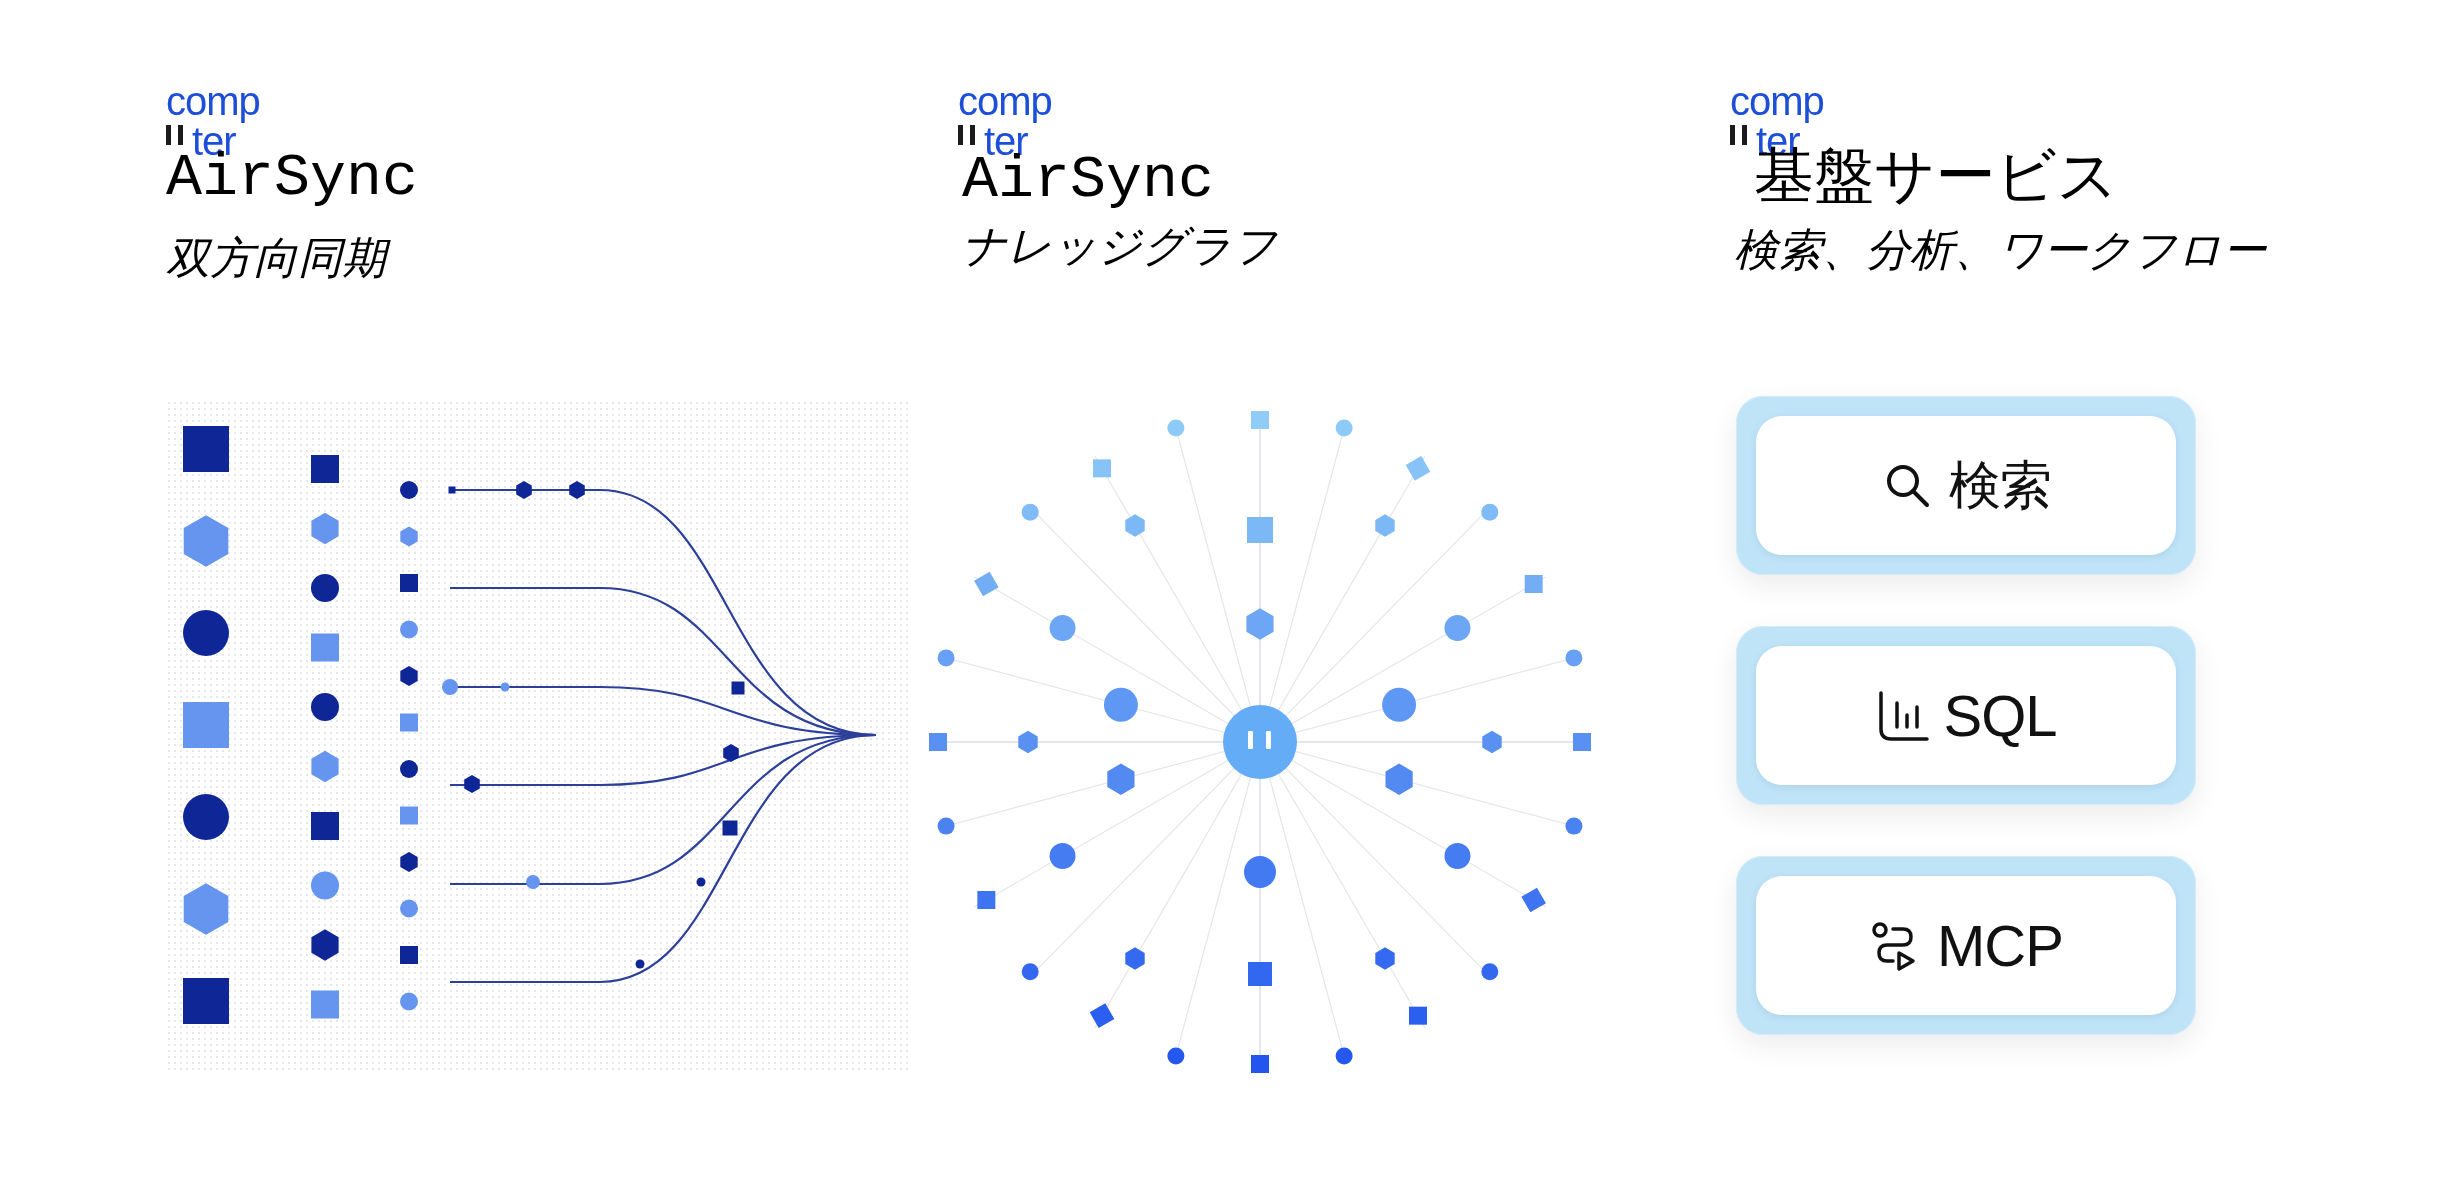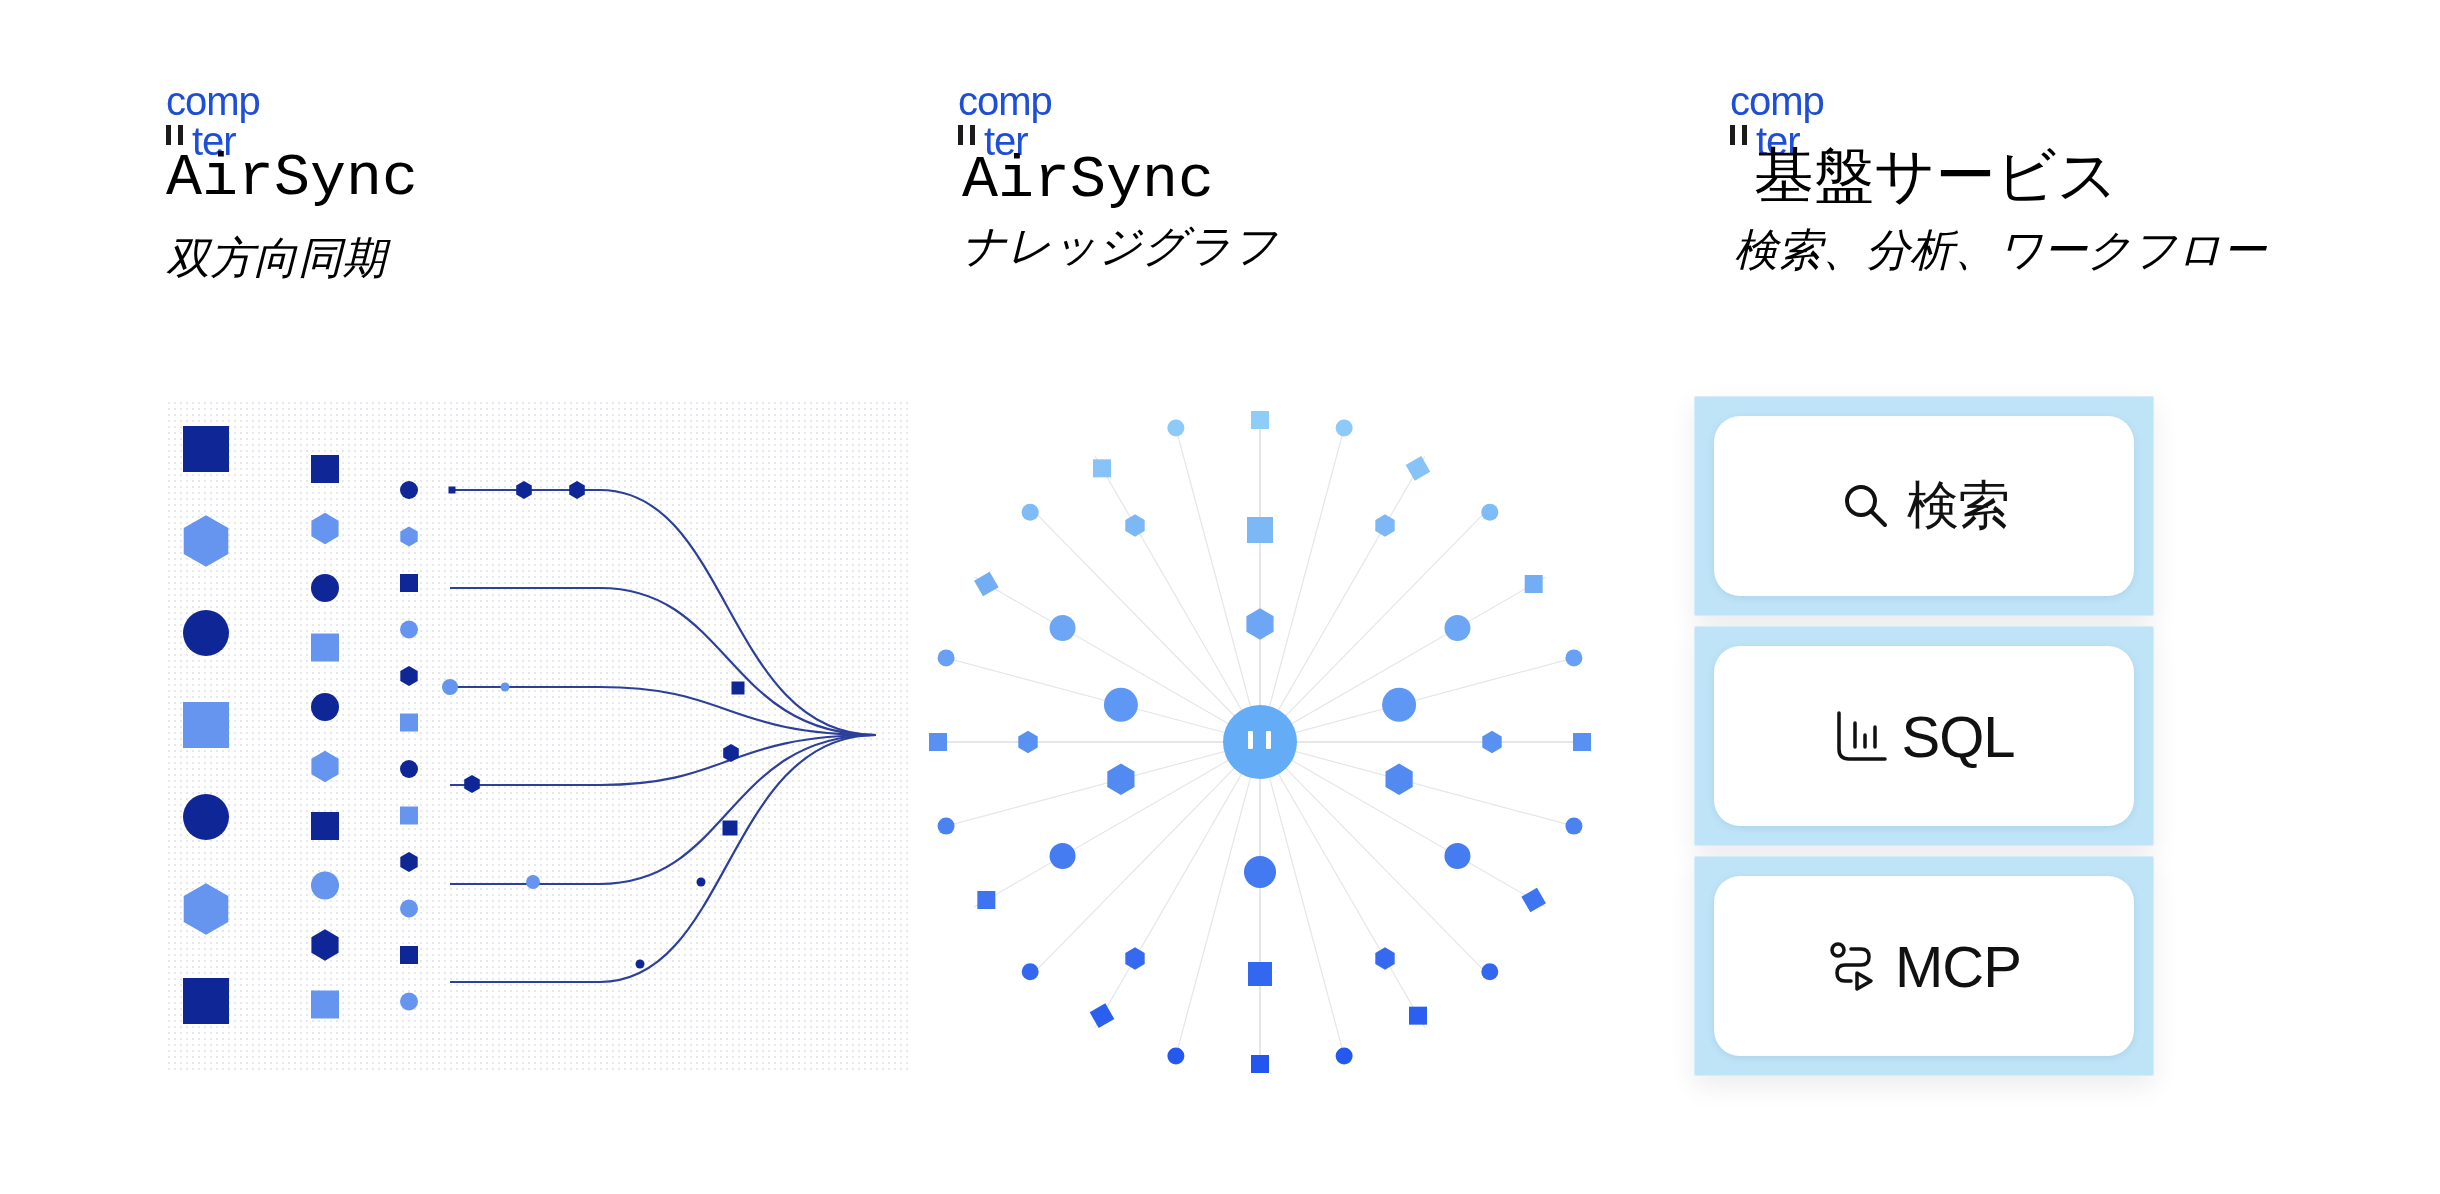--- a/index.html
+++ b/index.html
@@ -5,21 +5,21 @@
   html, body { margin: 0; padding: 0; background: #ffffff; }
   body { width: 2440px; height: 1194px; position: relative; overflow: hidden; font-family: "DejaVu Sans", sans-serif; color: #111; }
   .col { position: absolute; top: 0; }
   .logo { position: absolute; font-family: "Liberation Sans", sans-serif; font-size: 40px; letter-spacing: -1px; color: #1d4ed8; line-height: 1; margin-top: 17px; }
   .title { position: absolute; font-family: Liberation Mono, monospace; font-size: 60px; color: #000; line-height: 1; white-space: nowrap; text-align: center; }
   .subtitle { position: absolute; font-family: "DejaVu Sans", sans-serif; font-size: 44px; color: #000; line-height: 1; white-space: nowrap; font-style: italic; }
   .panel { position: absolute; }
   #airsync-panel { left: 166px; top: 400px; width: 744px; height: 672px;
     background-image: radial-gradient(#e6e8ee 1.2px, transparent 1.4px);
     background-size: 6px 6px; }
-  .svc-btn { position: absolute; left: 1694px; width: 460px; height: 220px; border-radius: 3px;
+  .svc-btn { position: absolute; left: 1736px; width: 460px; height: 179px; border-radius: 27px;
     background: #bfe3f7; box-shadow: 0 10px 28px rgba(0,0,0,0.08), 0 0 0 1px #d6ecf8 inset; cursor: pointer; }
   .svc-inner { position: absolute; left: 20px; top: 20px; right: 20px; bottom: 20px; border-radius: 26px; background: #fff;
     display: flex; align-items: center; justify-content: center; gap: 14px; box-shadow: 0 2px 6px rgba(120,170,200,0.25); }
   .svc-label { font-family: "Liberation Sans", sans-serif; font-size: 58px; color: #111; letter-spacing: -1px; }
   .svc-label.jp { font-family: "DejaVu Sans", sans-serif; font-size: 52px; }
   .svc-icon { width: 54px; height: 54px; display: inline-block; }
 </style>
 </head>
 <body>
 

